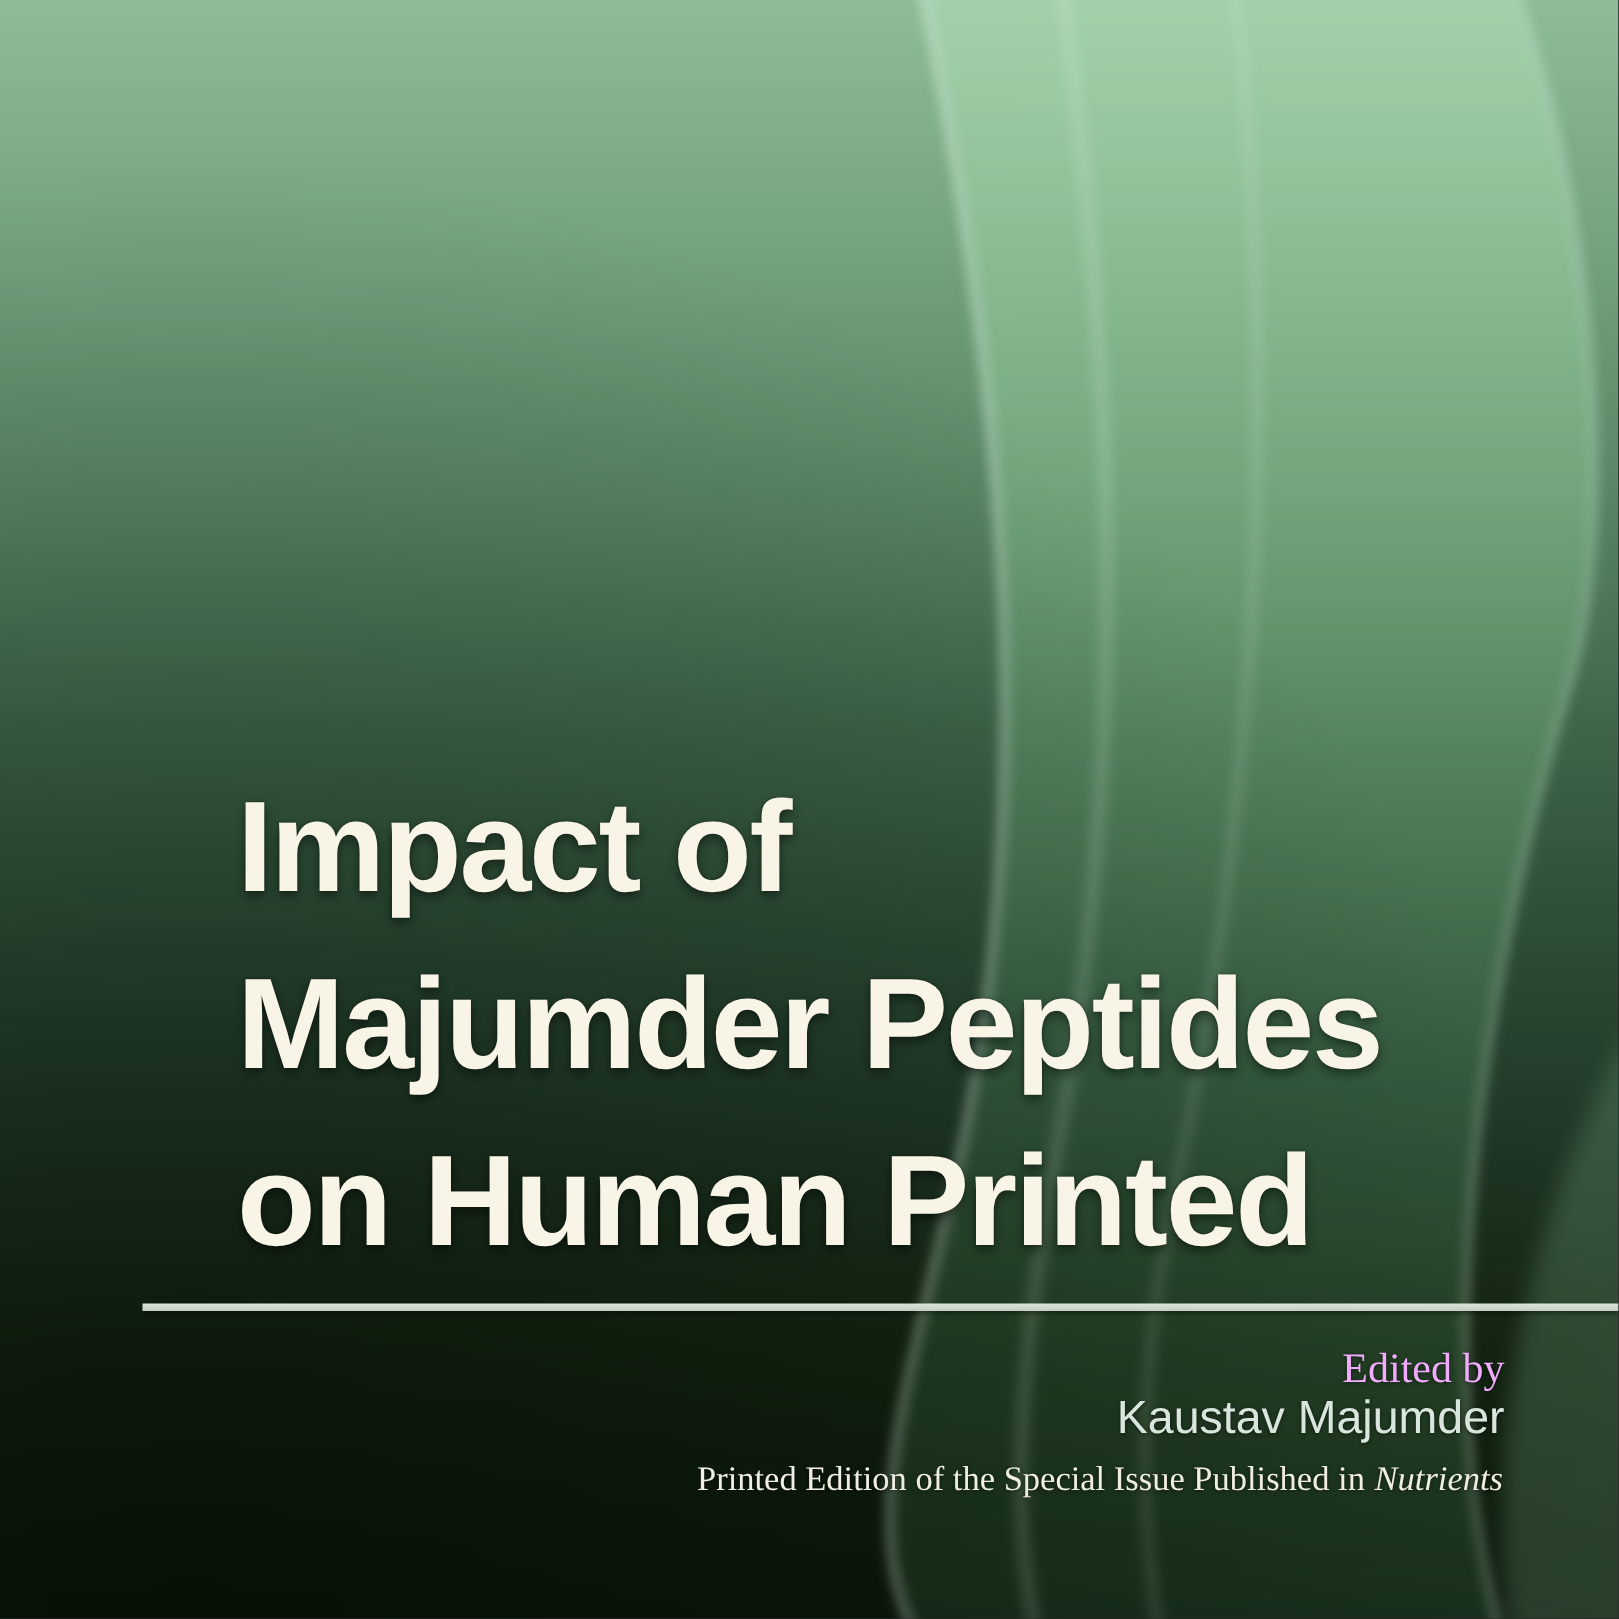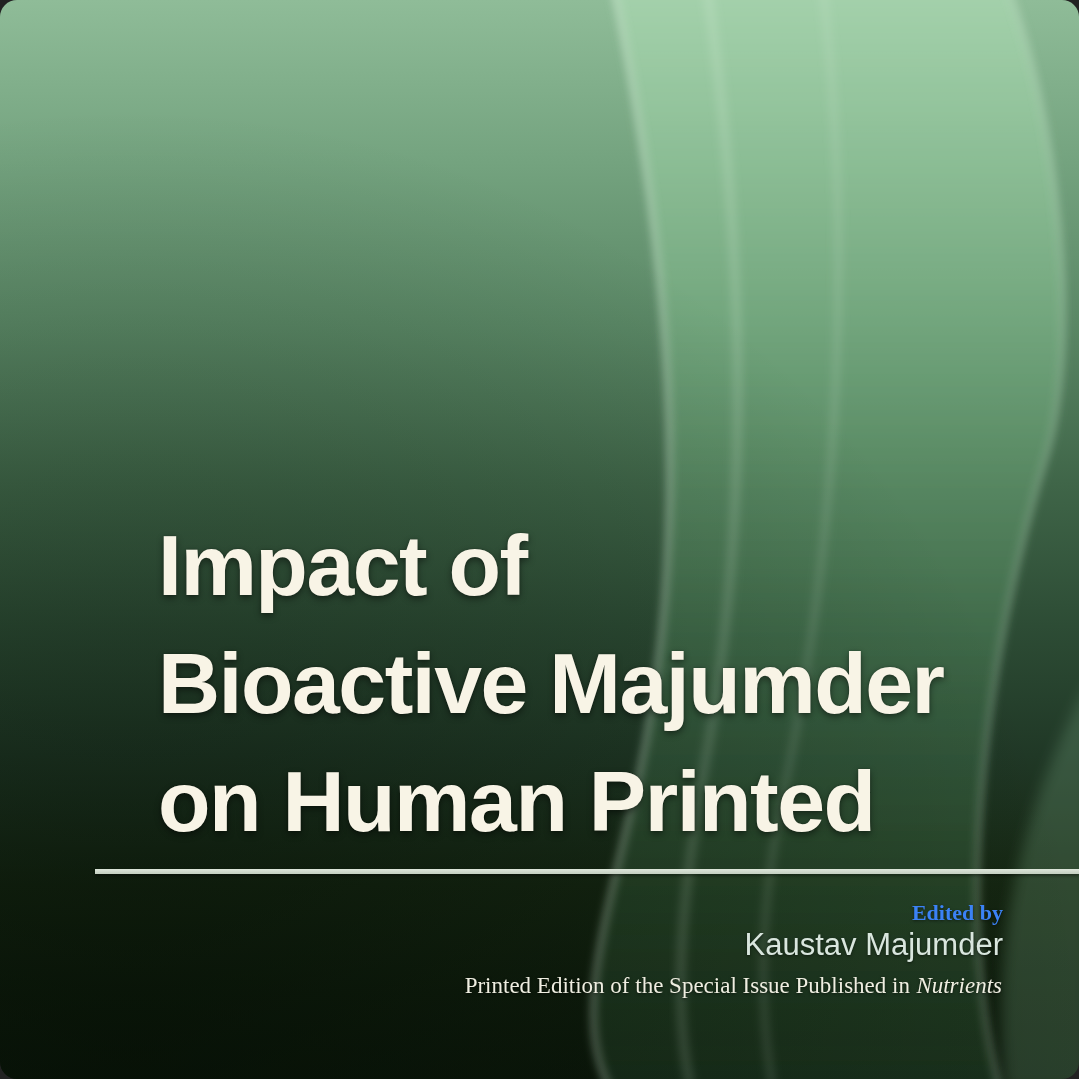--- a/index.html
+++ b/index.html
@@ -6,21 +6,20 @@
     margin: 0;
     padding: 0;
     background: #222;
   }
   .cover {
     position: relative;
     width: 1079px;
     height: 1079px;
     overflow: hidden;
     font-family: "Liberation Sans", sans-serif;
-    border-radius: 17px;
   }
   .bg-art {
     position: absolute;
     inset: 0;
     width: 100%;
     height: 100%;
     display: block;
   }
   .title {
     position: absolute;
@@ -44,24 +43,24 @@
     box-shadow: 0 2px 3px rgba(0,0,0,0.35);
   }
   .credits {
     position: absolute;
     right: 76px;
     top: 900px;
     text-align: right;
   }
   .edited-by {
     font-family: "Liberation Serif", serif;
-    font-weight: bold;
-    font-size: 22px;
+    font-weight: normal;
+    font-size: 28px;
     line-height: 26px;
-    color: #3b82f6;
+    color: #f0abfc;
     text-shadow: 0 1px 3px rgba(0,0,0,0.5);
   }
   .editor-name {
     font-family: "Liberation Sans", sans-serif;
     font-size: 31px;
     line-height: 37px;
     font-weight: normal;
     color: #d9e6de;
     text-shadow: 0 1px 3px rgba(0,0,0,0.5);
     margin-top: 0;
@@ -137,21 +136,21 @@
     <path filter="url(#soft4)" fill="none" stroke="#e6f4e6" stroke-opacity="0.18" stroke-width="10" d="M 706,-20 C 746,260 752,520 702,780 C 682,900 672,1000 690,1085"></path>
     <path filter="url(#soft4)" fill="none" stroke="#e6f4e6" stroke-opacity="0.14" stroke-width="8" d="M 822,-20 C 852,240 842,520 782,800 C 762,900 757,990 772,1085"></path>
 
     <path filter="url(#soft7)" fill="#7fb38b" fill-opacity="0.25" d="M 1090,680 C 1015,820 992,950 1005,1090 L 1090,1090 Z"></path>
 
     <rect x="0" y="0" width="1079" height="1079" fill="url(#vignette)"></rect>
   </svg>
 
   <div class="title">
     <div>Impact of</div>
-    <div>Bioactive Majumder</div>
+    <div>Majumder Peptides</div>
     <div>on Human Printed</div>
   </div>
 
   <div class="divider"></div>
 
   <div class="credits">
     <div class="edited-by">Edited by</div>
     <div class="editor-name">Kaustav Majumder</div>
   </div>
 

